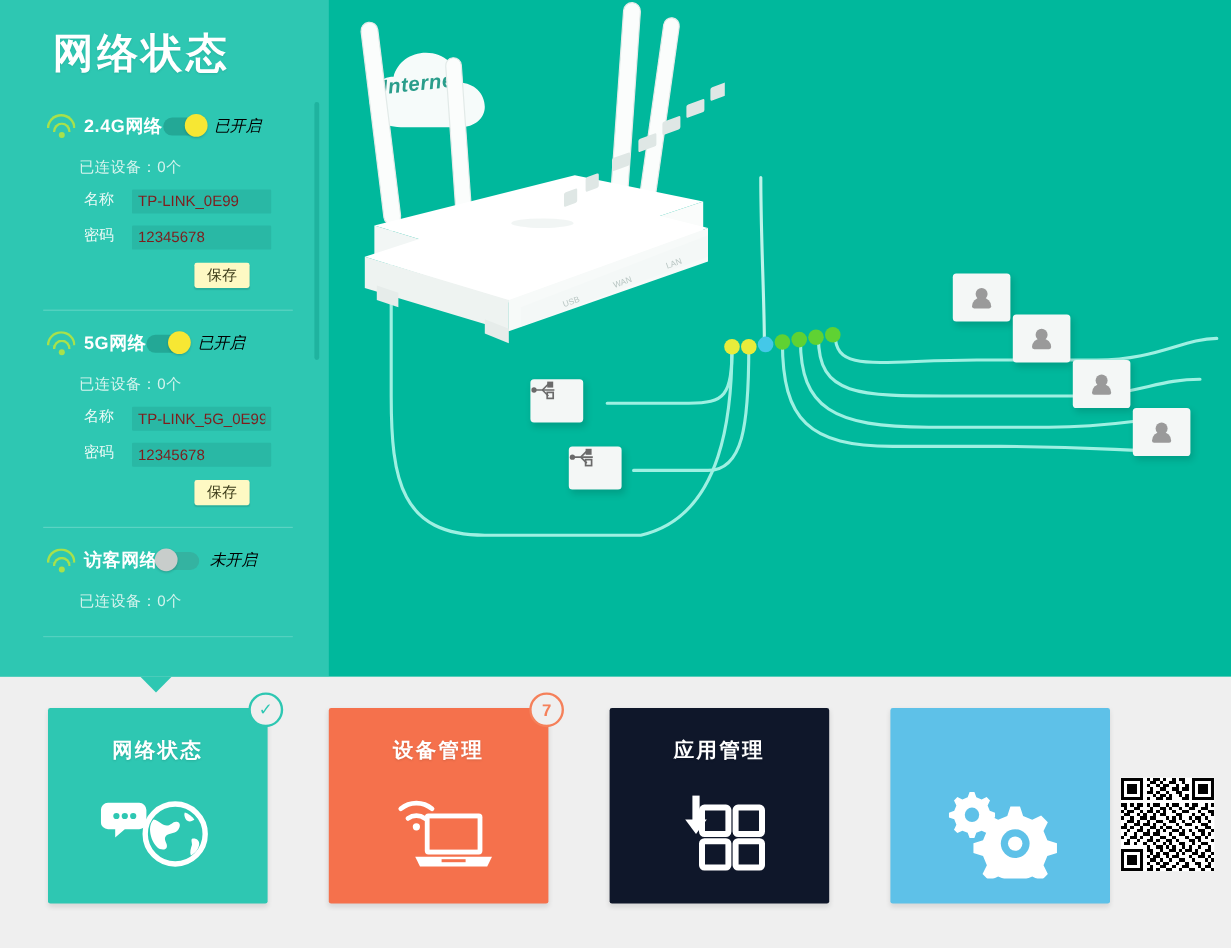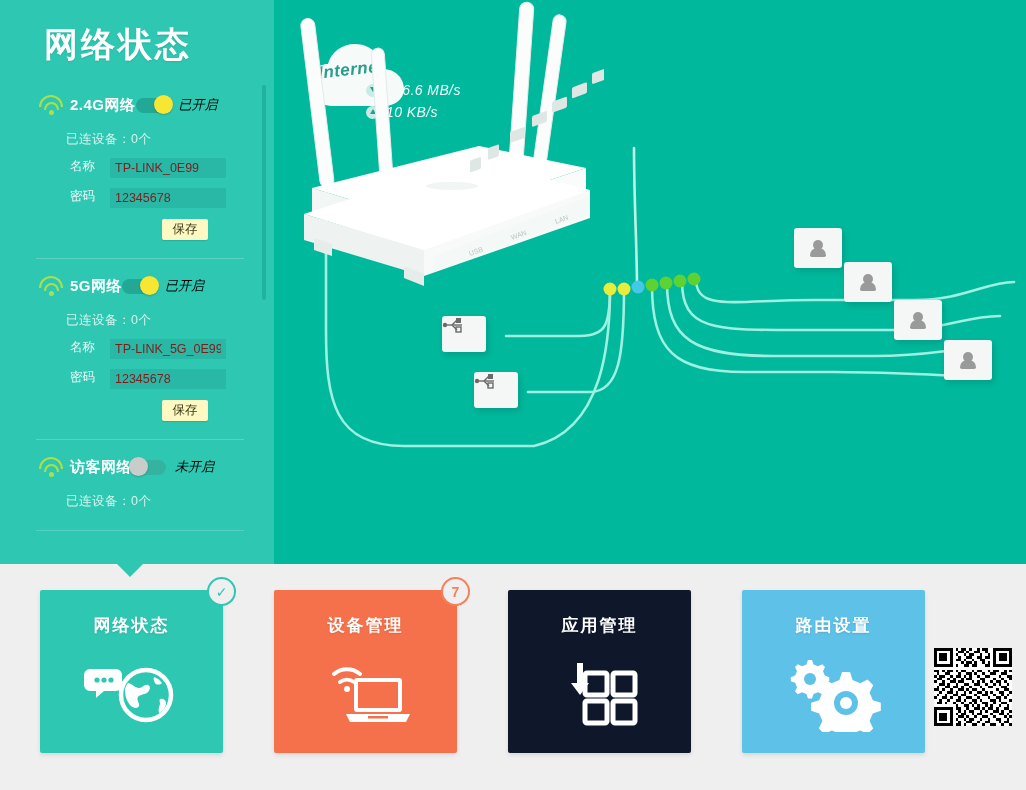--- a/index.html
+++ b/index.html
@@ -317,30 +317,20 @@
 
           <path d="M336,289 C336,340 330,430 260,446 L130,446 C60,446 52,400 52,330 L52,150"></path>
         </g>
       </svg>
 
       <svg class="cloud" style="position:absolute;left:26px;top:40px" width="120" height="80" viewBox="0 0 120 80">
         <path d="M34,66 C18,66 8,56 8,44 C8,33 17,24 28,24 C31,12 42,4 55,4 C70,4 82,15 83,29 C95,29 104,38 104,49 C104,59 95,66 84,66 Z" fill="#f6fbfa"></path>
       </svg>
       <div class="cloud-label">Internet</div>
 
-      <div class="speeds">
-        <div class="speed-row">
-          <span class="speed-dot down"></span>
-          <span class="speed-text">976.6 MB/s</span>
-        </div>
-        <div class="speed-row">
-          <span class="speed-dot up"></span>
-          <span class="speed-text">10 KB/s</span>
-        </div>
-      </div>
 
       <svg class="router" viewBox="0 0 330 290">
         <defs>
           <linearGradient id="body" x1="0" y1="0" x2="0" y2="1">
             <stop offset="0" stop-color="#ffffff"></stop>
               <stop offset="1" stop-color="#e8eeec"></stop>
           </linearGradient>
         </defs>
 
         <g fill="#fbfdfc" stroke="#e2eae8" stroke-width="1">
@@ -501,21 +491,20 @@
               <rect x="30" y="16" width="22" height="22" rx="2"></rect>
               <rect x="58" y="16" width="22" height="22" rx="2"></rect>
               <rect x="30" y="44" width="22" height="22" rx="2"></rect>
               <rect x="58" y="44" width="22" height="22" rx="2"></rect>
             </g>
           </svg>
         </div>
       </div>
 
       <div class="tile" style="background:#5ec1e8">
-        <div class="tile-label">路由设置</div>
         <div class="tile-icon">
           <svg width="100" height="78" viewBox="0 0 100 78">
             <g fill="#ffffff">
               <path d="M24,6 l4,0 l1.6,4.4 l4.4,1.8 l4.2,-2 l2.8,2.8 l-2,4.2 l1.8,4.4 l4.4,1.6 l0,4 l-4.4,1.6 l-1.8,4.4 l2,4.2 l-2.8,2.8 l-4.2,-2 l-4.4,1.8 l-1.6,4.4 l-4,0 l-1.6,-4.4 l-4.4,-1.8 l-4.2,2 l-2.8,-2.8 l2,-4.2 l-1.8,-4.4 l-4.4,-1.6 l0,-4 l4.4,-1.6 l1.8,-4.4 l-2,-4.2 l2.8,-2.8 l4.2,2 l4.4,-1.8 z"></path>
               <circle cx="26" cy="25" r="6" fill="#5ec1e8"></circle>
               <path d="M58,18 l8,0 l2.6,8 l7.6,3.2 l7.4,-3.6 l5.6,5.6 l-3.6,7.4 l3.2,7.6 l8,2.6 l0,8 l-8,2.6 l-3.2,7.6 l3.6,7.4 l-5.6,5.6 l-7.4,-3.6 l-7.6,3.2 l-2.6,8 l-8,0 l-2.6,-8 l-7.6,-3.2 l-7.4,3.6 l-5.6,-5.6 l3.6,-7.4 l-3.2,-7.6 l-8,-2.6 l0,-8 l8,-2.6 l3.2,-7.6 l-3.6,-7.4 l5.6,-5.6 l7.4,3.6 l7.6,-3.2 z"></path>
               <circle cx="62" cy="49" r="12" fill="#5ec1e8"></circle>
               <circle cx="62" cy="49" r="6" fill="#ffffff"></circle>
             </g>
           </svg>

